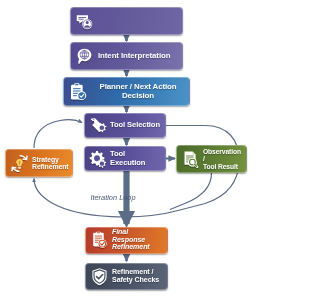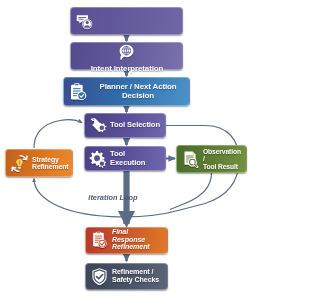--- a/index.html
+++ b/index.html
@@ -36,21 +36,21 @@
     display:block;
     filter:drop-shadow(0 1px .5px rgba(0,0,0,.35));
   }
 
   
   #n-user{left:70px;top:7px;width:113px;height:28px;
     background:linear-gradient(100deg,#5a4f93 0%,#655c9c 55%,#6f66a6 100%);font-size:8.3px;}
   #n-user .lbl{text-align:left;padding-left:1px;}
 
   #n-intent{left:70px;top:42px;width:113px;height:28px;
-    background:linear-gradient(100deg,#544a8f 0%,#635a9c 50%,#7a72ab 100%);font-size:7.9px;flex-direction:column;}
+    background:linear-gradient(100deg,#544a8f 0%,#635a9c 50%,#7a72ab 100%);font-size:7.9px;}
   #n-intent .lbl{text-align:left;padding-left:1px;}
 
   #n-planner{left:63px;top:77px;width:127px;height:29px;
     background:linear-gradient(100deg,#3a4e90 0%,#2f6cab 45%,#4a93c8 100%);font-size:7.9px;}
   #n-planner .lbl{text-align:center;}
 
   #n-tsel{left:84px;top:113px;width:82px;height:25px;
     background:linear-gradient(100deg,#4a4285 0%,#5b519b 55%,#6f66ac 100%);font-size:7.6px;}
   #n-tsel .lbl{text-align:left;}
 
@@ -70,21 +70,21 @@
     background:linear-gradient(100deg,#b43a2c 0%,#c8542a 45%,#e07a28 100%);font-size:7.1px;}
   #n-final .lbl{text-align:left;font-style:italic;}
 
   #n-term{left:85px;top:263px;width:83px;height:27px;
     background:linear-gradient(100deg,#3d4656 0%,#4a5366 50%,#5b6578 100%);font-size:7.1px;}
   #n-term .lbl{text-align:left;}
 
   #loop-label{
     position:absolute;left:63px;top:193px;width:100px;
     text-align:center;
-    font-size:7.4px;font-style:italic;font-weight:bold;
+    font-size:7.4px;font-style:italic;font-weight:normal;
     color:#4a5a74;z-index:4;
   }
 </style>
 </head>
 <body>
 
 <div id="stage">
 
   <svg id="wires" viewBox="0 0 253 300">
     <defs>

